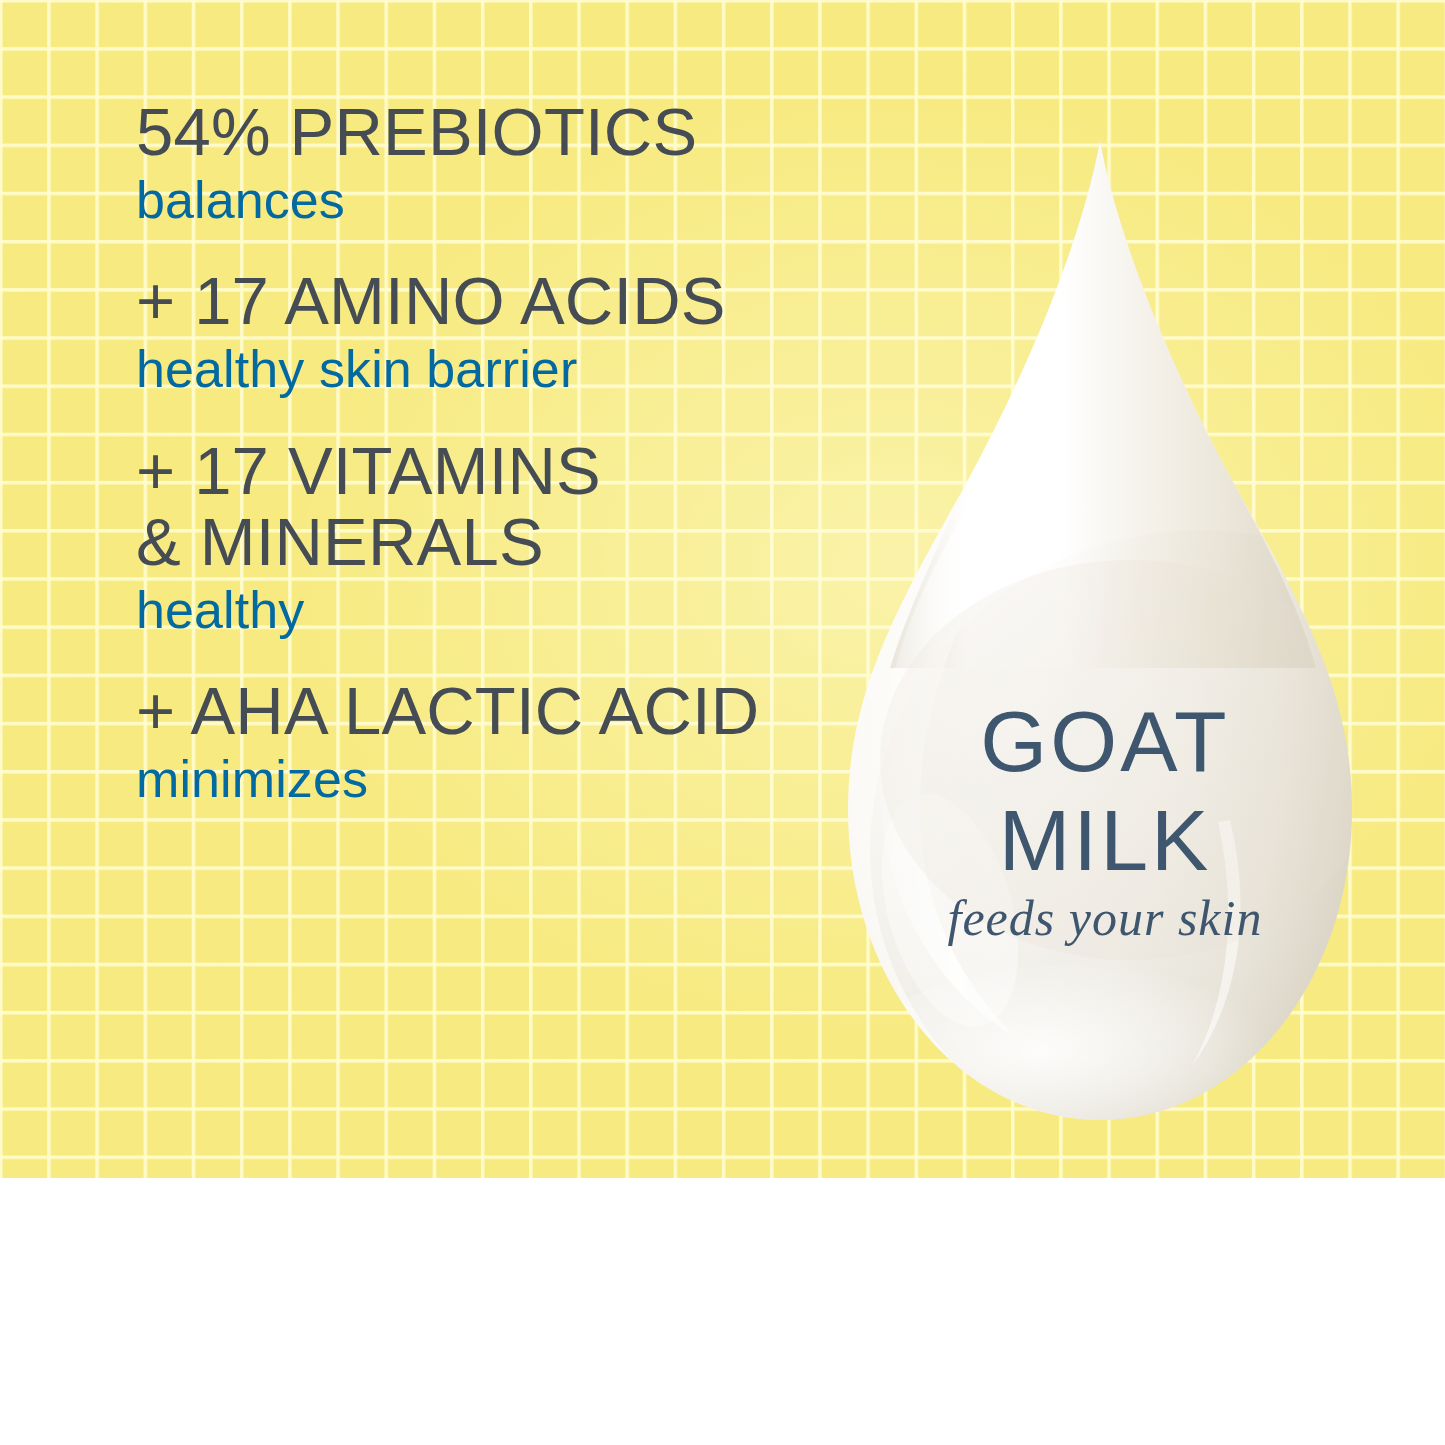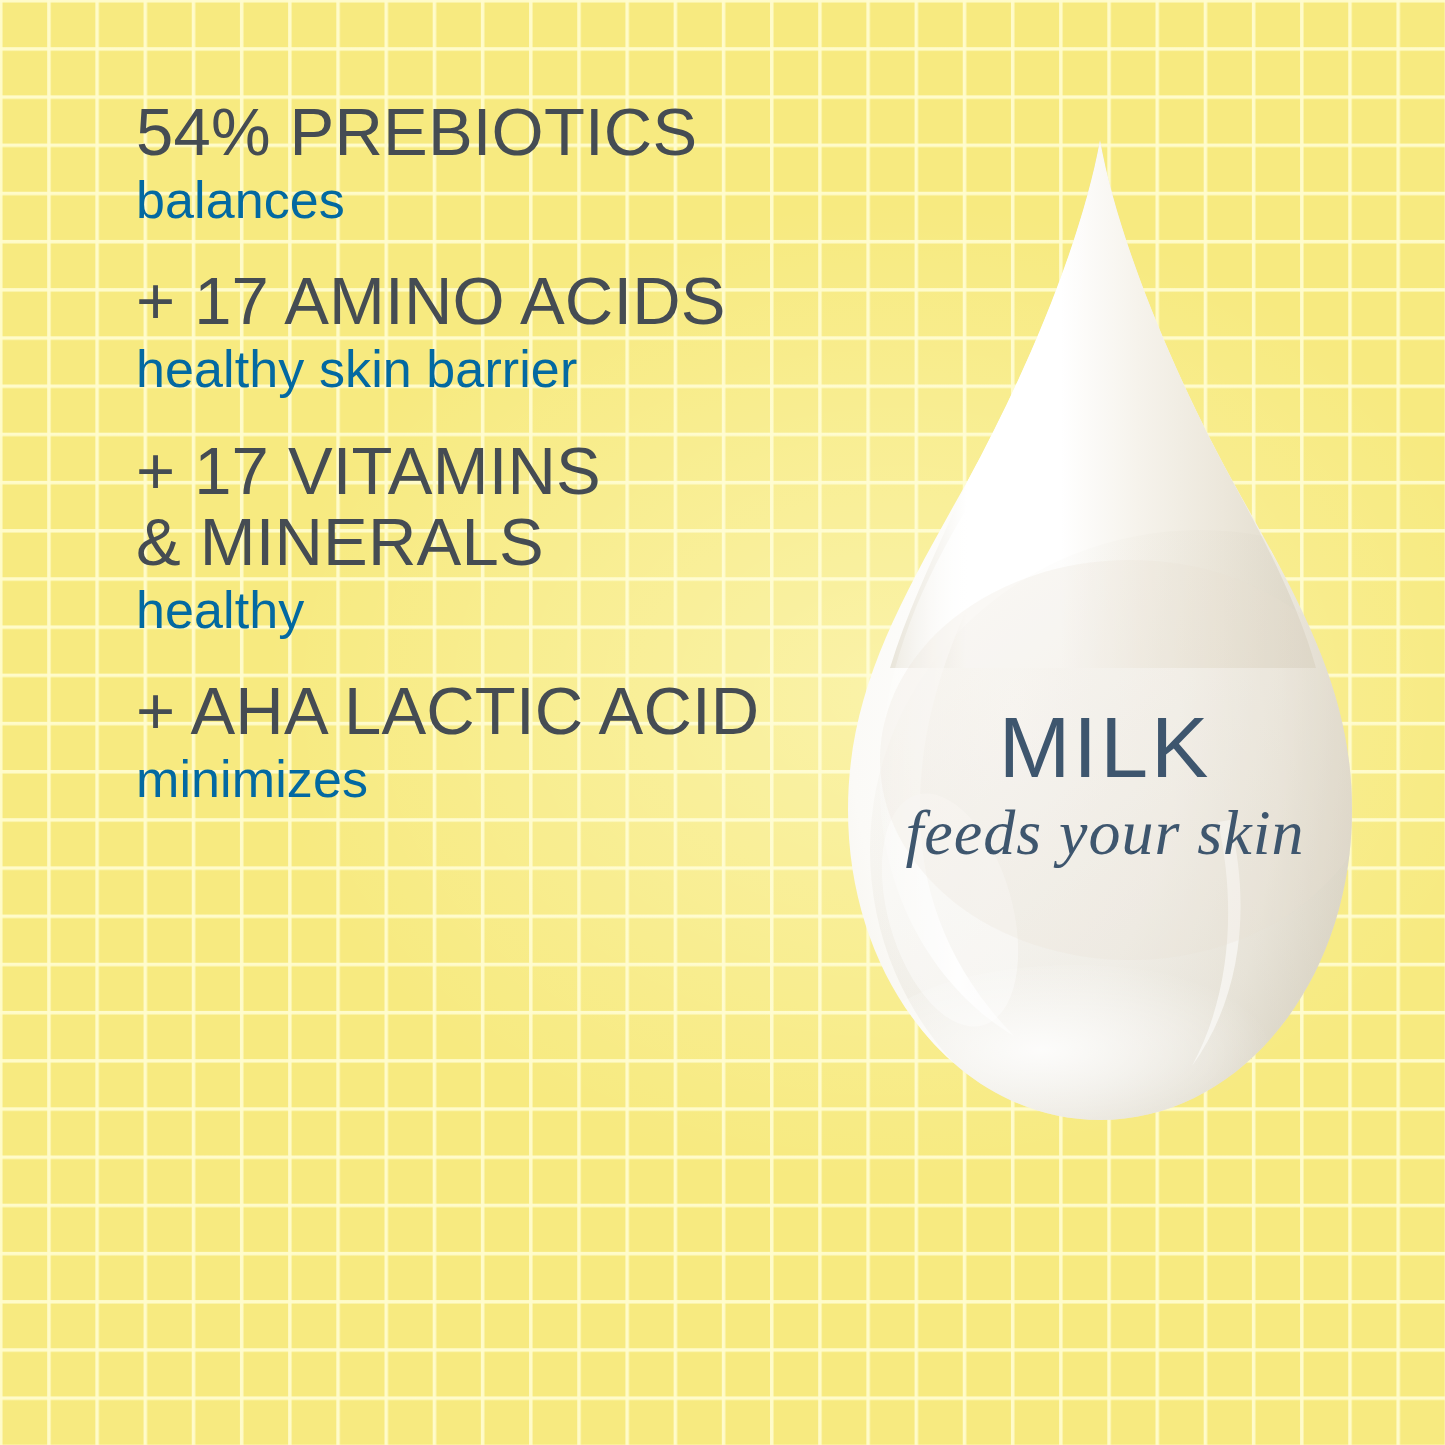--- a/index.html
+++ b/index.html
@@ -3,21 +3,21 @@
 <meta charset="utf-8">
 <style>
   html,body{margin:0;padding:0;}
   body{
     width:1445px;height:1445px;
     font-family:"Liberation Sans", sans-serif;
     overflow:hidden;
   }
   #poster{
     position:relative;
-    width:1445px;height:1445px;
+    width:1445px;height:1178px;
     background:#f7ea80;
     overflow:hidden;
   }
   
   #grid{
     position:absolute;inset:0;
     background-image:
       linear-gradient(to right, rgba(255,252,205,.95) 0px, rgba(255,252,205,.95) 3px, rgba(255,252,205,0) 4px),
       linear-gradient(to bottom, rgba(255,252,205,.95) 0px, rgba(255,252,205,.95) 3px, rgba(255,252,205,0) 4px);
     background-size:48.2px 48.2px, 48.2px 48.2px;
@@ -73,26 +73,26 @@
   }
   .lk-goat, .lk-milk{
     color:#3e566e;
     font-family:"Liberation Sans", sans-serif;
     font-weight:400;
     font-size:86px;
     line-height:.96;
     letter-spacing:3px;
     margin:0;
   }
-  .lk-milk{margin-top:6px;}
+  .lk-milk{margin-top:16px;}
   .lk-tag{
     color:#3e566e;
     font-family:"Liberation Serif", serif;
     font-style:italic;
-    font-size:64px;
+    font-size:50px;
     line-height:1;
     letter-spacing:1px;
     margin:12px 0 0 0;
   }
 </style>
 </head>
 <body>
 
 <div id="poster">
 
@@ -211,17 +211,18 @@
 
         <path d="M430 700 C 452 790, 440 880, 392 946
                  C 428 880, 438 792, 418 702 Z" fill="#ffffff" opacity=".55"></path>
 
         <ellipse cx="330" cy="640" rx="250" ry="200" fill="#e6e0d2" opacity=".22"></ellipse>
       </g>
     </svg>
   </div>
 
   <div id="lockup">
+    <p class="lk-goat">GOAT</p>
     <p class="lk-milk">MILK</p>
     <p class="lk-tag">feeds your skin</p>
   </div>
 
 </div>
 
 </body></html>

